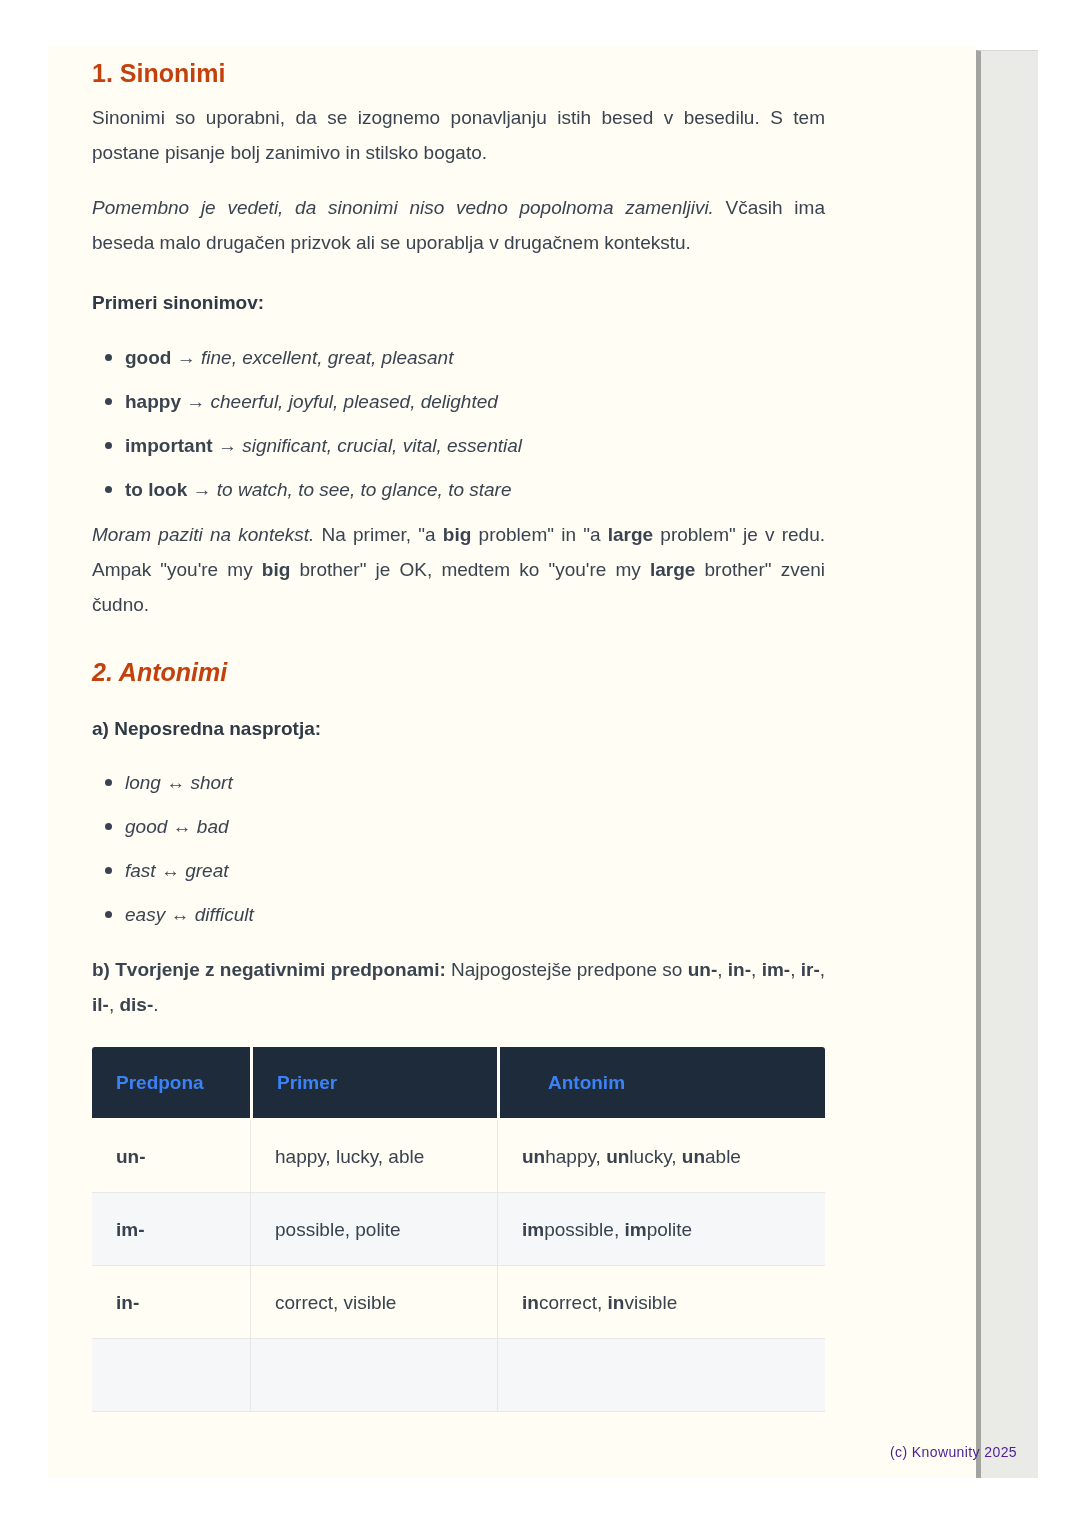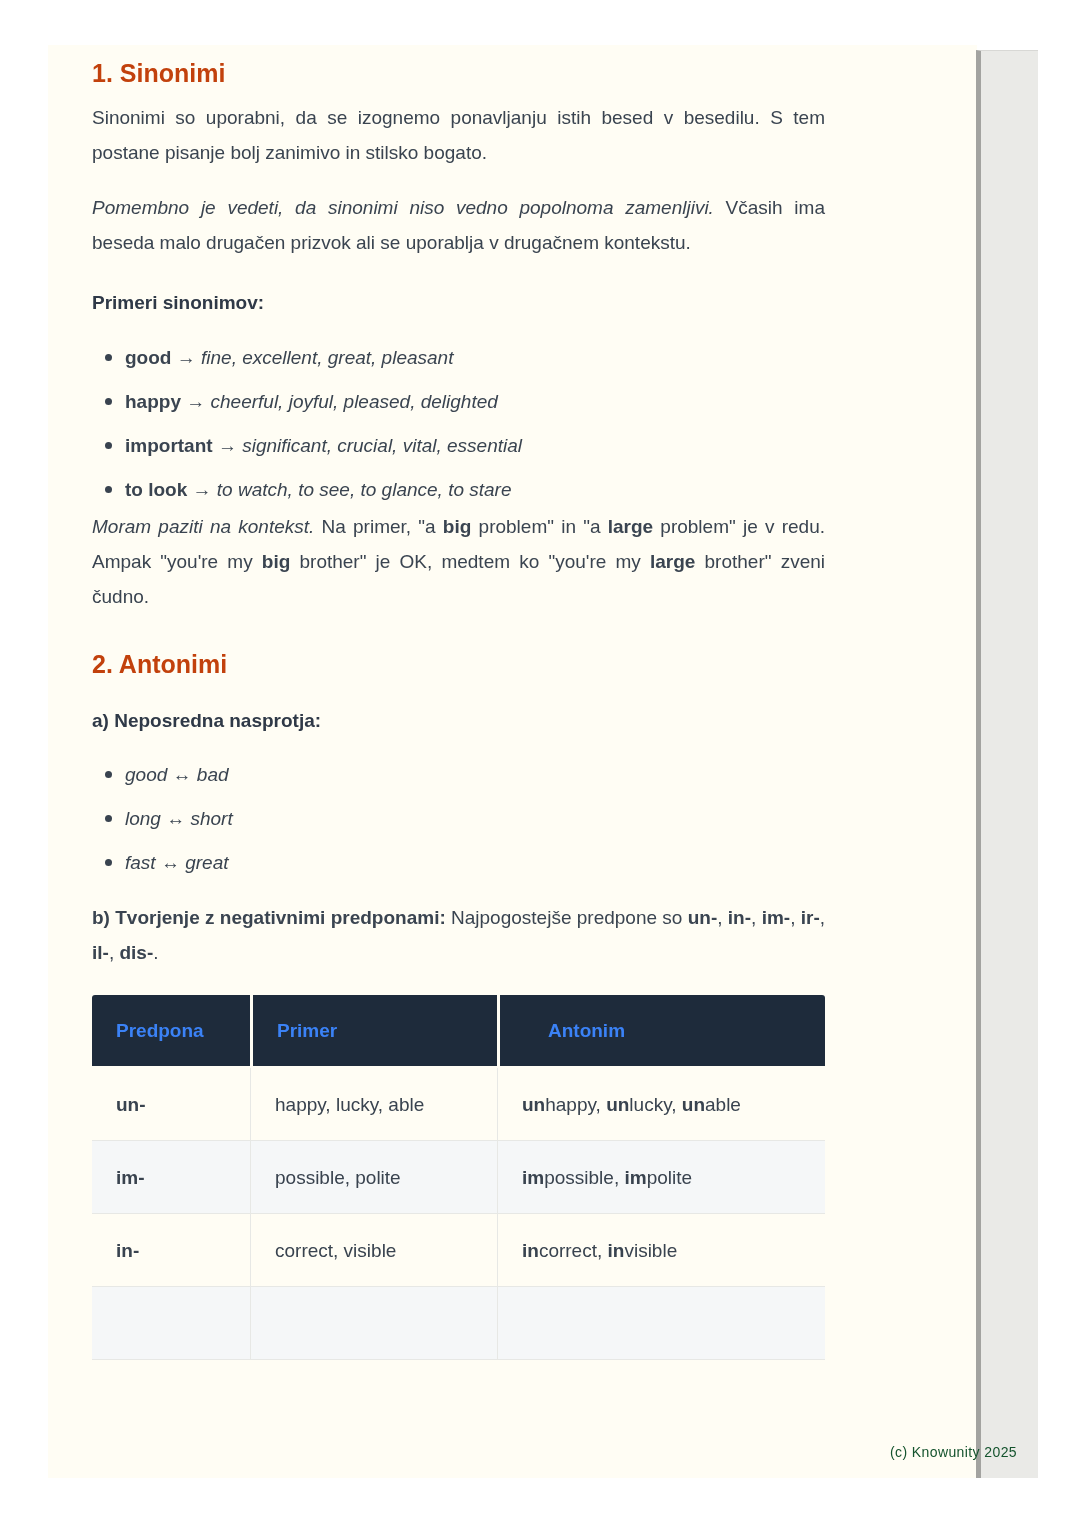--- a/index.html
+++ b/index.html
@@ -13,27 +13,27 @@
     background:#FFFDF4;overflow:hidden;
   }
   .content{
     margin-left:44px;width:733px;
     color:#3A4450;font-size:19px;line-height:35px;
   }
   h2{
     font-size:25px;line-height:30px;font-weight:600;color:#c2410c;margin:0;
   }
   .h-sec1{margin-top:13px;}
-  .h-sec2{margin-top:35px;}
+  .h-sec2{margin-top:35px;font-style:italic;}
   p{margin:0;text-align:justify;}
   .p-intro1{margin-top:12px;}
   .p-note1{margin-top:20px;}
   .lbl{font-weight:700;text-align:left;color:#2F3947;}
   .lbl-examples{margin-top:25px;}
-  .p-context{margin-top:2px;}
+  .p-context{margin-top:10px;}
   .p-intro2{margin-top:28px;}
   .lbl-a{margin-top:24px;}
   .lbl-b{margin-top:20px;}
   ul{margin:0;padding:0 0 0 13px;list-style:none;}
   ul.syn{margin-top:20px;}
   ul.ant{margin-top:19px;}
   li{position:relative;padding-left:20px;line-height:35px;margin-bottom:9px;}
   li:last-child{margin-bottom:0;}
   li::before{
     content:"";position:absolute;left:0;top:14px;width:7px;height:7px;
@@ -60,21 +60,21 @@
   }
   td+td{border-left:1px solid #E7E8E5;}
   tr.alt td{background:#F5F7F8;}
   .gutter{
     position:absolute;left:976px;top:50px;width:57px;height:1427px;
     background:#EAEAE7;border-left:5px solid #A3A3A0;border-top:1px solid #D8D8D5;
     z-index:2;
   }
   .watermark{
     position:absolute;left:890px;top:1443px;z-index:5;
-    font-size:14px;letter-spacing:0.4px;color:#14532d;line-height:18px;
+    font-size:14px;letter-spacing:0.4px;color:#4c1d95;line-height:18px;
     white-space:nowrap;
   }
 </style>
 </head>
 <body>
 
 <div class="page">
   <div class="content">
 
     <h2 class="h-sec1">1. Sinonimi</h2>
@@ -93,23 +93,24 @@
     </ul>
 
     <p class="p-context rich"><span class="i">Moram paziti na kontekst.</span><span> Na primer, "a </span><span class="b">big</span><span> problem" in "a </span><span class="b">large</span><span> problem" je v redu. Ampak "you're my </span><span class="b">big</span><span> brother" je OK, medtem ko "you're my </span><span class="b">large</span><span> brother" zveni čudno.</span></p>
 
     <h2 class="h-sec2">2. Antonimi</h2>
 
 
     <p class="lbl lbl-a rich"><span class="b">a) Neposredna nasprotja:</span></p>
 
     <ul class="ant">
+      <li class="rich"><span class="i">long ↔ short</span></li>
       <li class="rich"><span class="i">good ↔ bad</span></li>
-      <li class="rich"><span class="i">long ↔ short</span></li>
       <li class="rich"><span class="i">fast ↔ great</span></li>
+      <li class="rich"><span class="i">easy ↔ difficult</span></li>
     </ul>
 
     <p class="lbl-b rich"><span class="b">b) Tvorjenje z negativnimi predponami:</span><span> Najpogostejše predpone so </span><span class="b">un-</span><span>, </span><span class="b">in-</span><span>, </span><span class="b">im-</span><span>, </span><span class="b">ir-</span><span>, </span><span class="b">il-</span><span>, </span><span class="b">dis-</span><span>.</span></p>
 
     <table class="prefix">
       <colgroup>
           <col class="c1">
           <col class="c2">
           <col class="c3">
         </colgroup>

